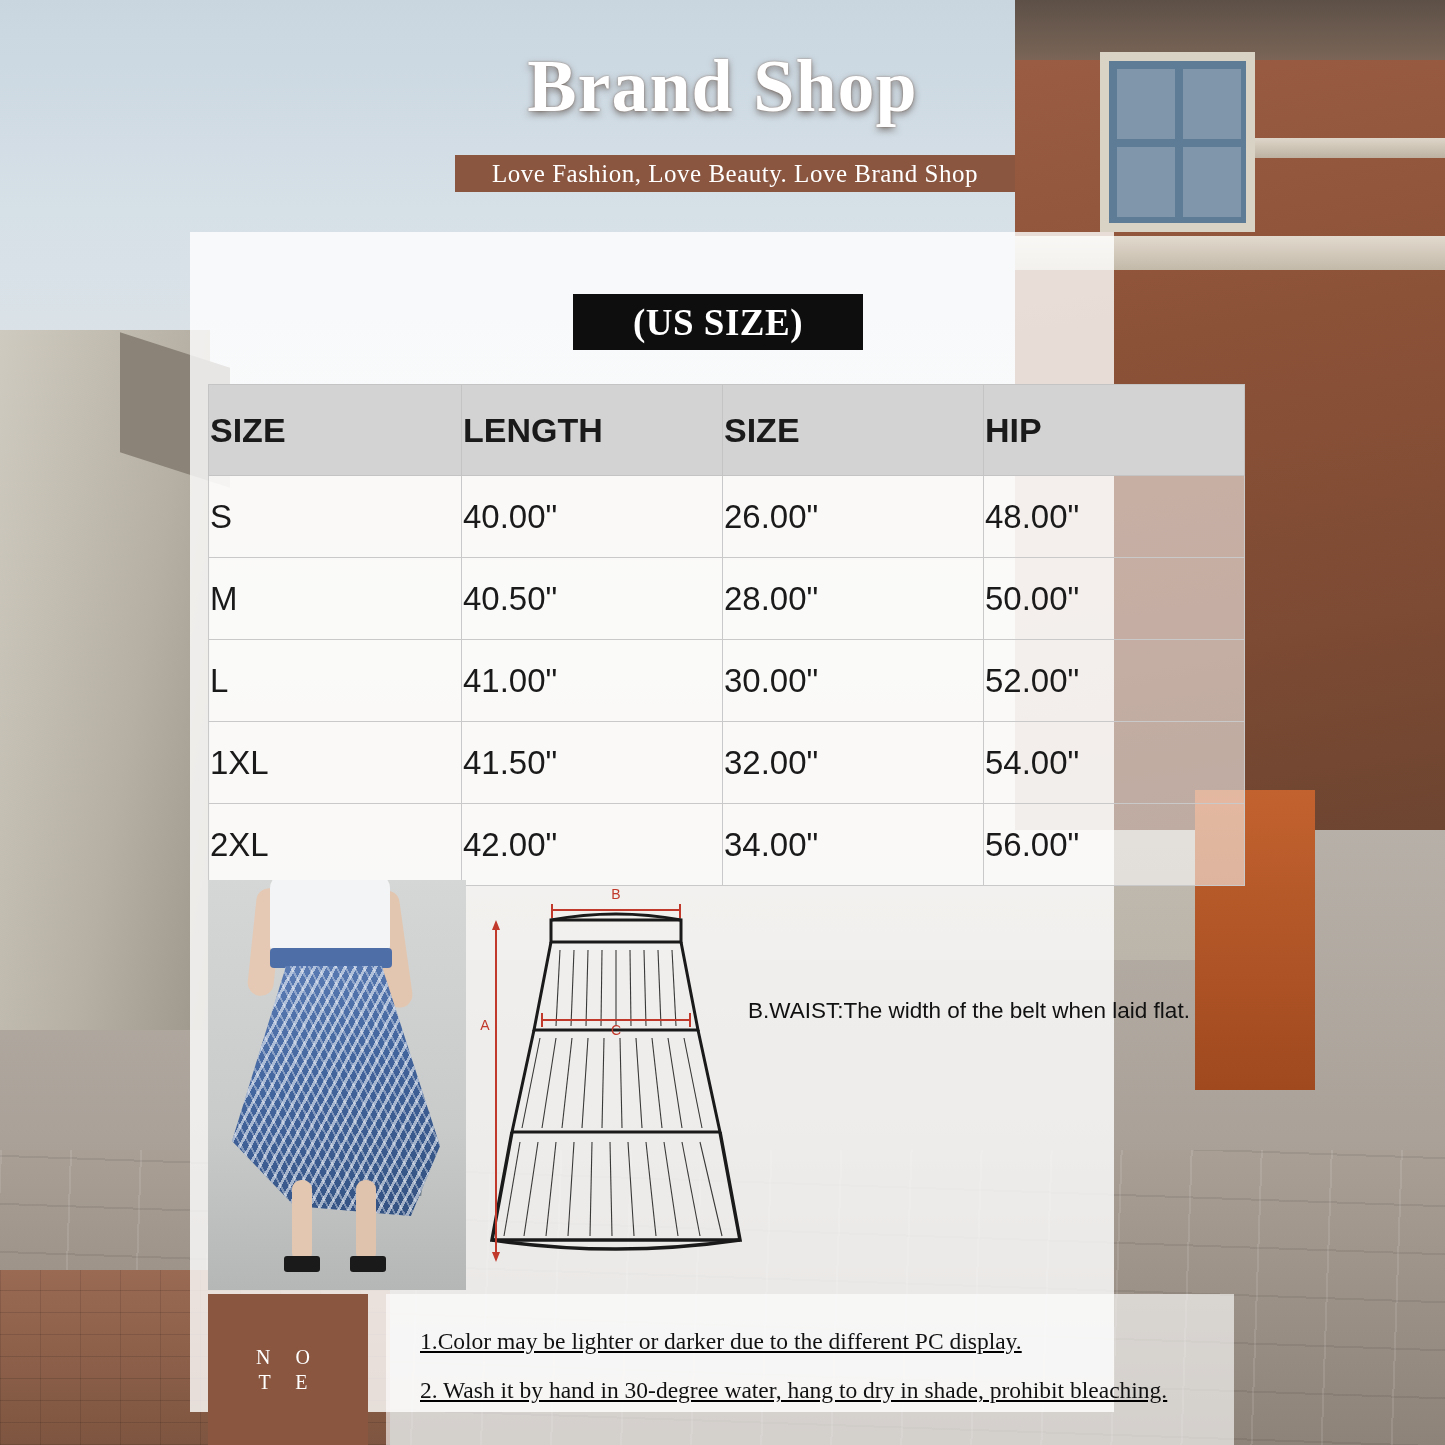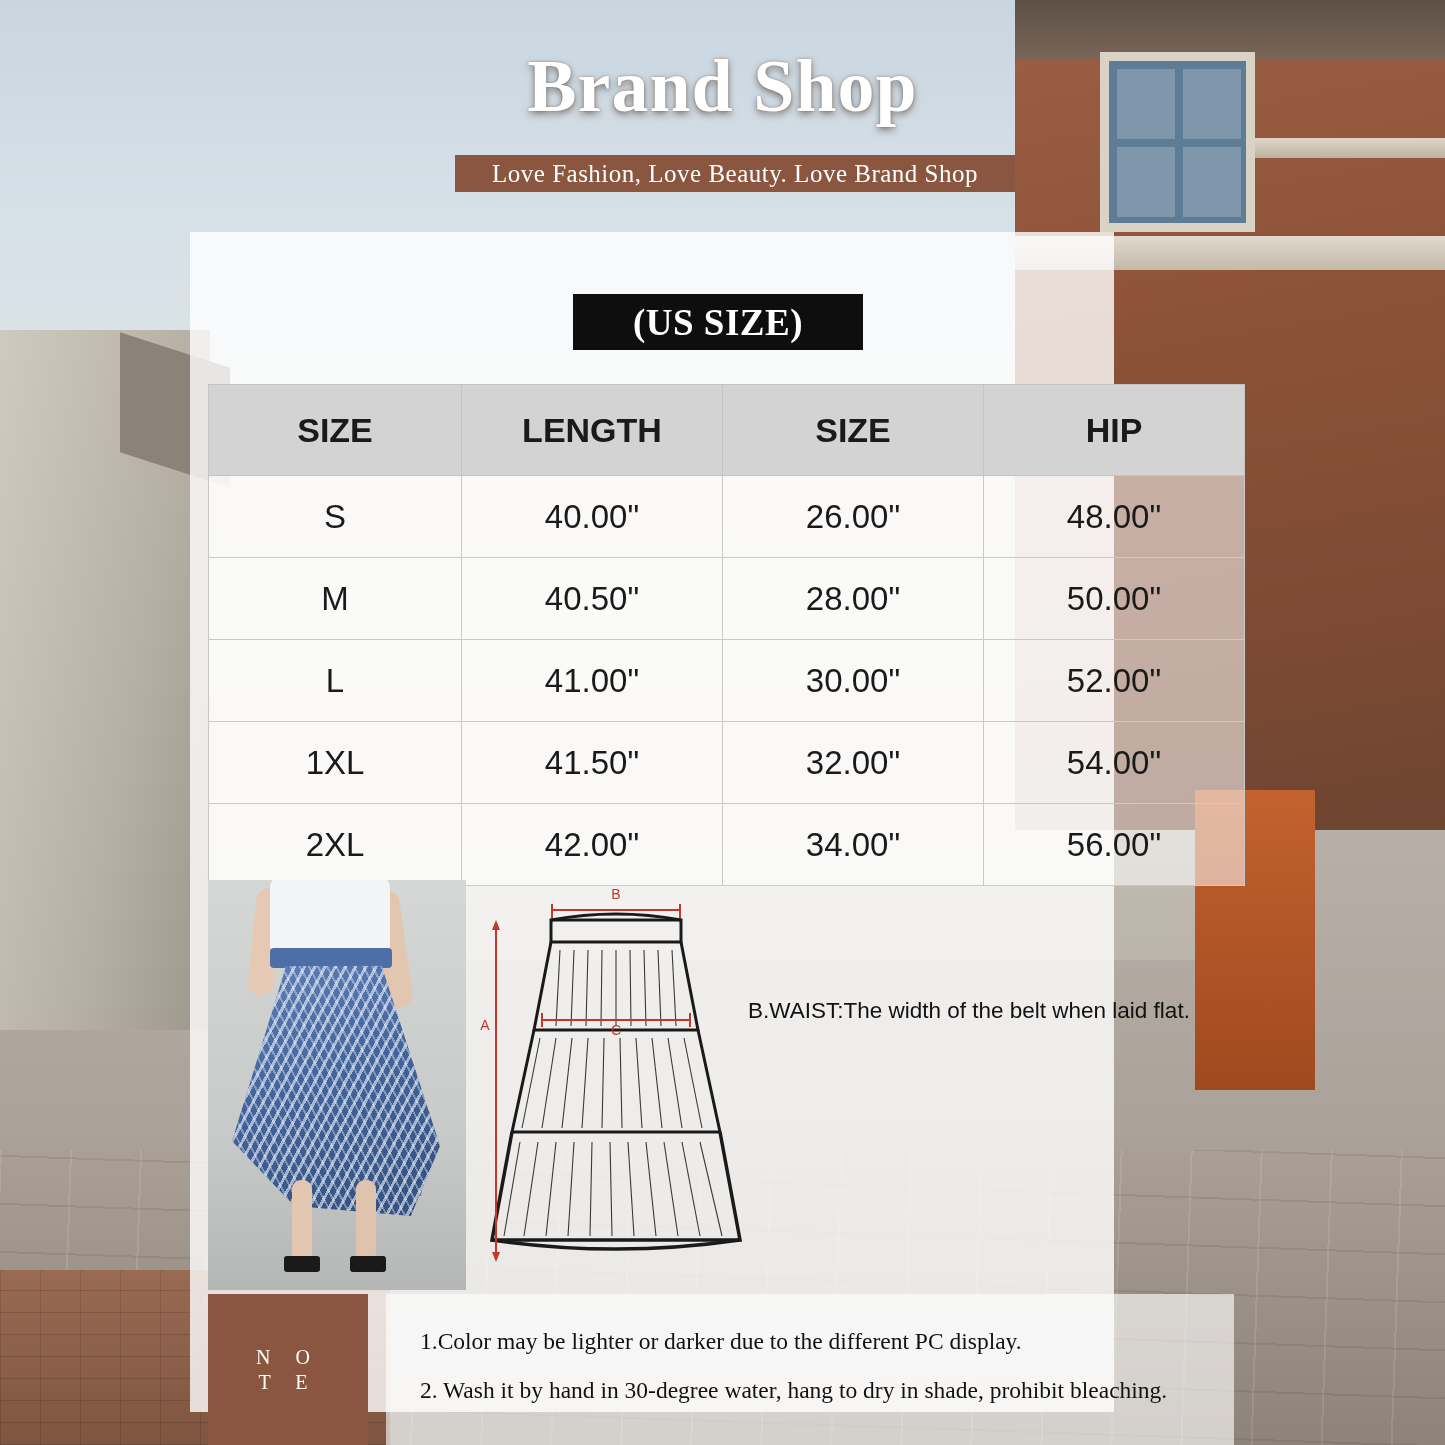--- a/index.html
+++ b/index.html
@@ -168,21 +168,21 @@
   
   .size-table {
     position: absolute;
     left: 18px; top: 152px;
     width: 1026px;
     border-collapse: collapse;
     table-layout: fixed;
   }
   .size-table th, .size-table td {
     border: 1px solid #c9c9c9;
-    text-align: center;
+    text-align: left;
     height: 79px;
     font-size: 33px;
     color: #1a1a1a;
     font-family: "Liberation Sans", sans-serif;
     background: rgba(255,255,255,0.55);
   }
   .size-table thead th {
     background: #d3d3d3;
     font-weight: bold;
     font-size: 34px;
@@ -319,20 +319,21 @@
     line-height: 1.25;
     font-family: "Liberation Serif", serif;
   }
   .note-text {
     position: absolute;
     left: 196px; top: 1062px;
     width: 848px; height: 152px;
     background: rgba(255,255,255,0.62);
     padding: 34px 18px 16px 34px;
     box-sizing: border-box;
+    text-decoration: underline;
   }
   .note-line {
     font-family: "Liberation Serif", serif;
     font-size: 23.5px;
     color: #111111;
     margin-bottom: 22px;
     white-space: nowrap;
   }
 </style>
 </head>

